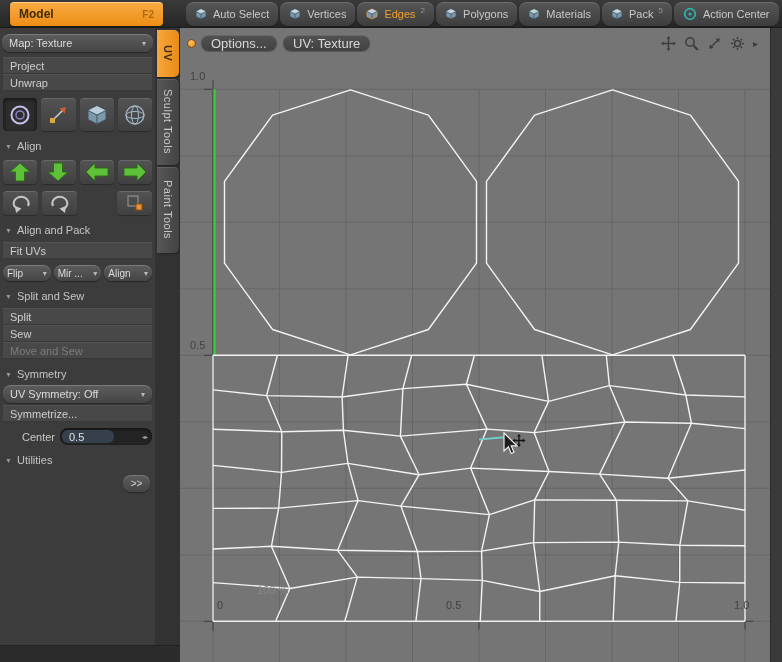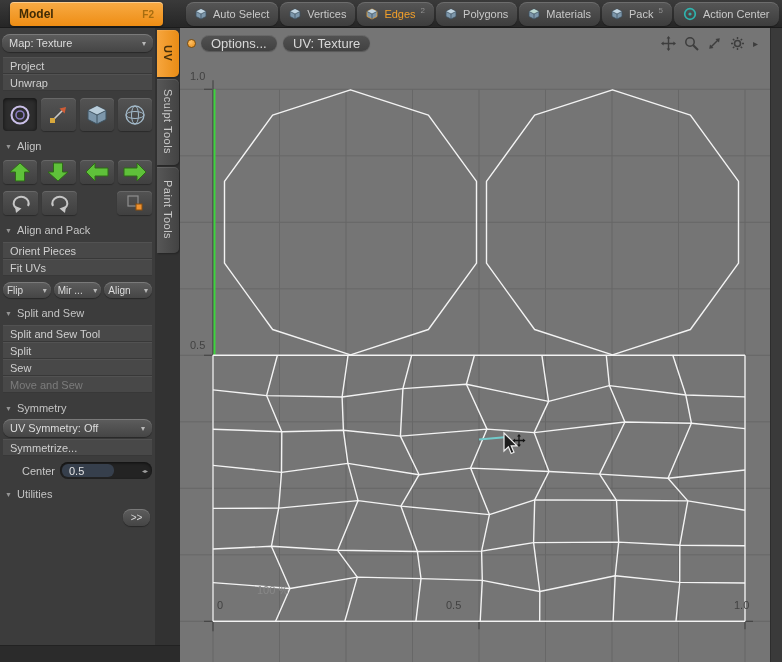--- a/index.html
+++ b/index.html
@@ -259,23 +259,20 @@
       </div>
     </div>
 
     <div class="sechdr">
       <span class="tri">▼</span>
       <span>Align and Pack</span>
     </div>
 
     <div class="flatlist">
       <div class="flat">
-          <span>Orient Pieces</span>
-        </div>
-      <div class="flat">
           <span>Fit UVs</span>
         </div>
     </div>
 
     <div class="row3">
       <div class="pill dd">
         <span>Flip</span>
         <span class="caret">▾</span>
       </div>
       <div class="pill dd">
@@ -287,23 +284,20 @@
         <span class="caret">▾</span>
       </div>
     </div>
 
     <div class="sechdr">
       <span class="tri">▼</span>
       <span>Split and Sew</span>
     </div>
 
     <div class="flatlist">
-      <div class="flat">
-          <span>Split and Sew Tool</span>
-        </div>
       <div class="flat">
           <span>Split</span>
         </div>
       <div class="flat">
           <span>Sew</span>
         </div>
       <div class="flat disabled">
           <span>Move and Sew</span>
         </div>
     </div>

